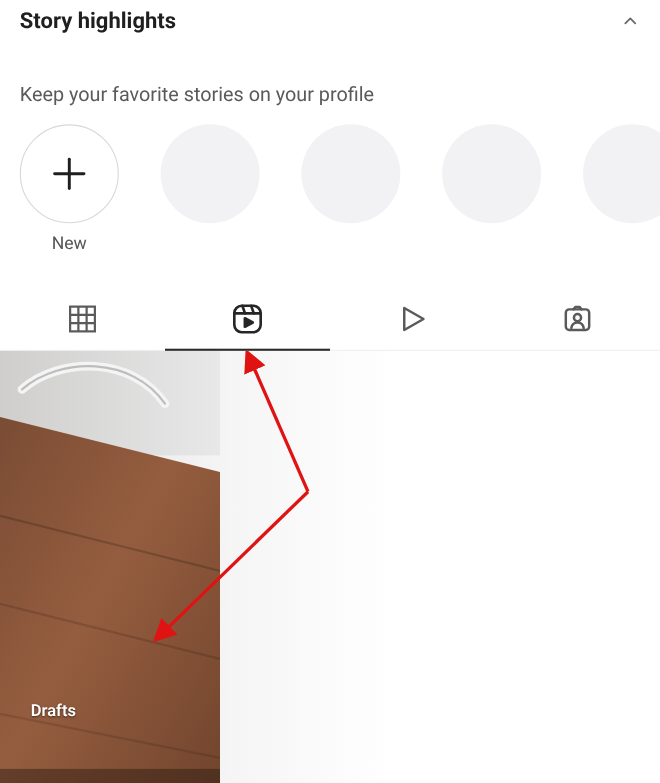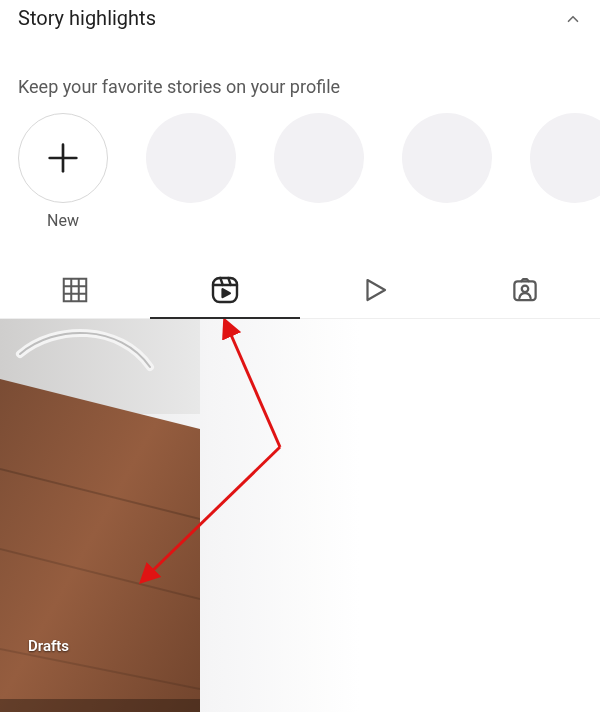--- a/index.html
+++ b/index.html
@@ -13,21 +13,21 @@
     }
 
     .highlights-header {
       display: flex;
       align-items: flex-start;
       justify-content: space-between;
       padding: 6px 18px 0 18px;
     }
     .highlights-title {
       font-size: 20px;
-      font-weight: 400;
+      font-weight: 700;
       color: #1f1f1f;
     }
     .highlights-sub {
       font-size: 18px;
       color: #5a5a5a;
       padding: 2px 18px 10px 18px;
       margin-top: 42px;
     }
     .chevron-wrap {
       padding-top: 4px;

